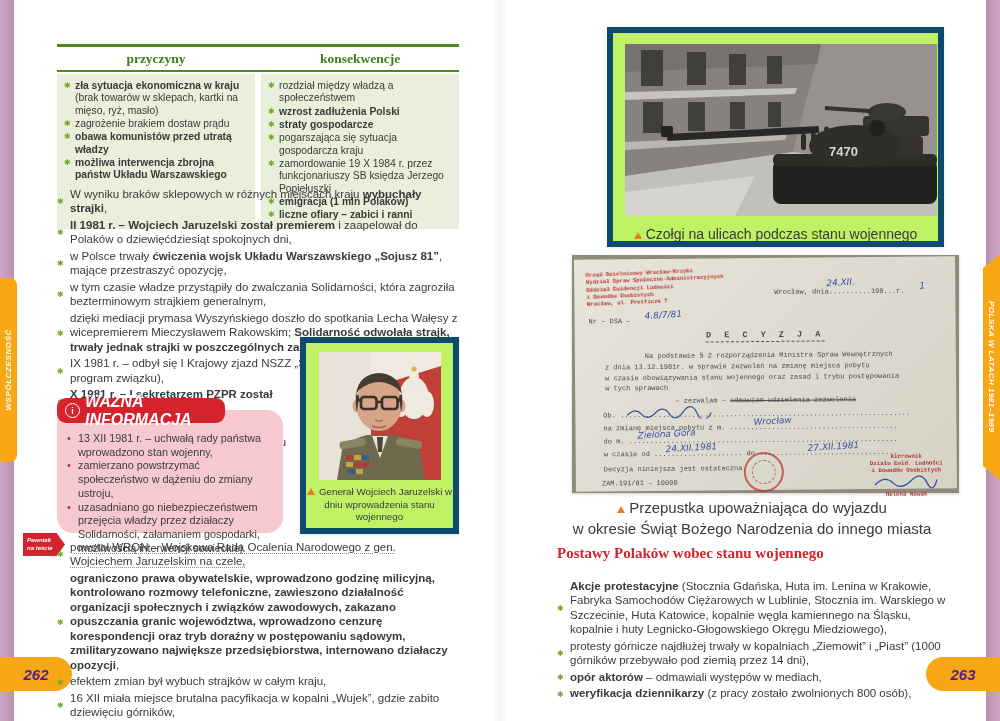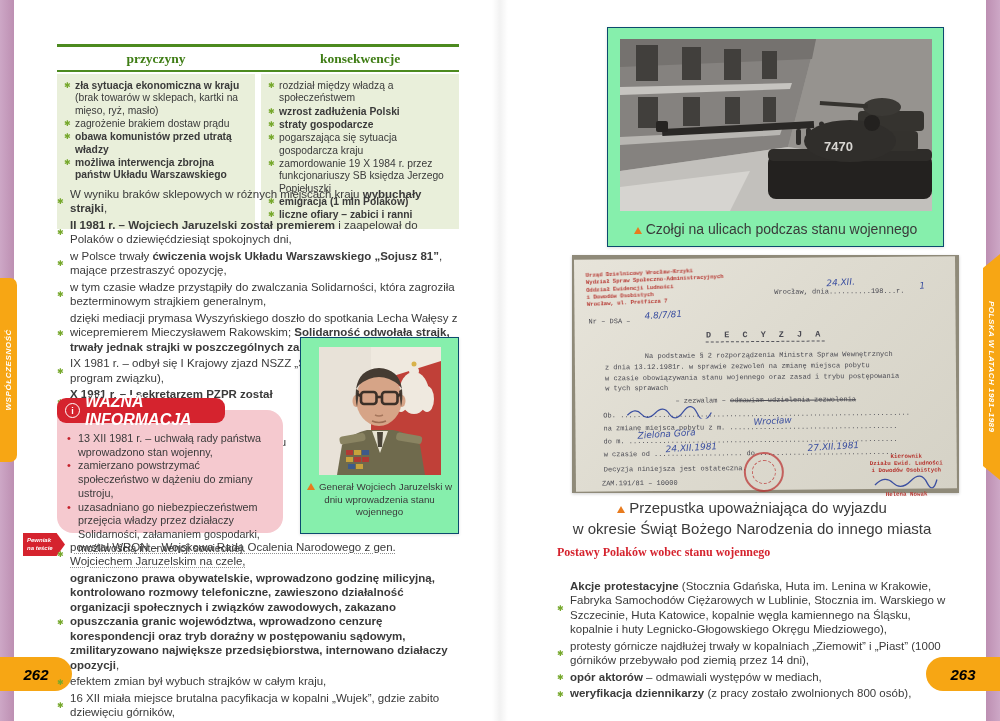--- a/index.html
+++ b/index.html
@@ -18,21 +18,21 @@
   
   .tab-left{left:0;top:278px;width:17px;height:184px;background:#f7a614;border-radius:0 7px 7px 0;
             display:flex;align-items:center;justify-content:center;}
   .tab-left span{writing-mode:vertical-rl;transform:rotate(180deg);color:#fff;font-size:8px;
             font-weight:bold;font-style:italic;letter-spacing:0.6px;white-space:nowrap;}
   .tab-right{right:0;top:254px;width:17px;height:226px;background:#f7a614;
             clip-path:polygon(0 14px,100% 0,100% 100%,0 calc(100% - 14px));
             display:flex;align-items:center;justify-content:center;}
   .tab-right span{writing-mode:vertical-rl;color:#fff;font-size:8px;font-weight:bold;
             font-style:italic;letter-spacing:0.5px;white-space:nowrap;}
-  .pill{background:#f7a614;color:#000000;font-weight:bold;font-style:italic;font-size:15px;
+  .pill{background:#f7a614;color:#4c1d95;font-weight:bold;font-style:italic;font-size:15px;
         display:flex;align-items:center;justify-content:center;}
   .pill-left{left:0;top:657px;width:72px;height:34px;border-radius:0 17px 17px 0;}
   .pill-right{right:0;top:657px;width:74px;height:34px;border-radius:17px 0 0 17px;}
 
   
   .ptable{left:57px;top:44px;width:402px;}
   .t-line1{height:3px;background:#4c8a1f;}
   .t-heads{display:flex;gap:6px;padding:4px 0 3px;}
   .t-heads div{flex:1;text-align:center;color:#3f7d15;font-family:"Liberation Serif",serif;
                font-weight:bold;font-size:13.5px;}
@@ -67,21 +67,21 @@
   .imp-dot{flex:0 0 11px;color:#c4202a;font-size:11px;}
   .imp-dot::before{content:"•";}
 
   
   .badge{left:23px;top:533px;width:42px;height:23px;background:#d5232e;color:#fff;
          clip-path:polygon(0 0,80% 0,100% 50%,80% 100%,0 100%);display:flex;flex-direction:column;
          align-items:flex-start;justify-content:center;padding-left:4px;box-sizing:border-box;
          font-size:6px;font-style:italic;font-weight:bold;line-height:1.2;}
 
   
-  .photo-card{background:#86efac;border:1px solid #0c4a6e;box-shadow:0 1px 3px rgba(0,0,0,0.12);
+  .photo-card{background:#bef264;border:6px solid #0c4a6e;box-shadow:0 1px 3px rgba(0,0,0,0.12);
               box-sizing:border-box;}
   .jz-card{left:300px;top:337px;width:159px;height:197px;display:flex;flex-direction:column;
            align-items:center;padding-top:9px;}
   .jz-cap{margin-top:6px;font-size:9.8px;line-height:1.3;text-align:center;width:146px;}
   .tank-card{left:607px;top:27px;width:337px;height:220px;padding:11px 12px 0;}
   .tank-cap{text-align:center;margin-top:6px;font-size:14px;}
   .tri{display:inline-block;width:0;height:0;border-left:4px solid transparent;
        border-right:4px solid transparent;border-bottom:7px solid #e87b1e;margin-right:4px;}
 
   
@@ -103,21 +103,21 @@
   .round-stamp{position:absolute;left:168px;top:194px;width:36px;height:36px;border:2px solid rgba(185,45,45,0.7);
       border-radius:50%;display:flex;align-items:center;justify-content:center;}
   .round-stamp::before{content:"";width:22px;height:22px;border:1px dashed rgba(185,45,45,0.7);border-radius:50%;}
   .kier{position:absolute;right:14px;top:196px;color:#b5342e;font-size:5.8px;line-height:1.25;
         text-align:center;font-weight:bold;}
   .zam{position:absolute;left:26px;top:220px;}
 
   
   .doc-cap{left:552px;top:497px;width:400px;text-align:center;font-size:15px;line-height:1.4;}
   .sec-title{left:557px;top:545px;font-family:"Liberation Serif",serif;font-weight:bold;
-             color:#d5232e;font-size:12px;}
+             color:#d5232e;font-size:15px;}
 </style>
 </head>
 <body>
 
 <div class="abs edge-left"></div>
 <div class="abs edge-right"></div>
 <div class="abs gutter"></div>
 
 <div class="abs tab-left">
   <span>WSPÓŁCZESNOŚĆ</span>

